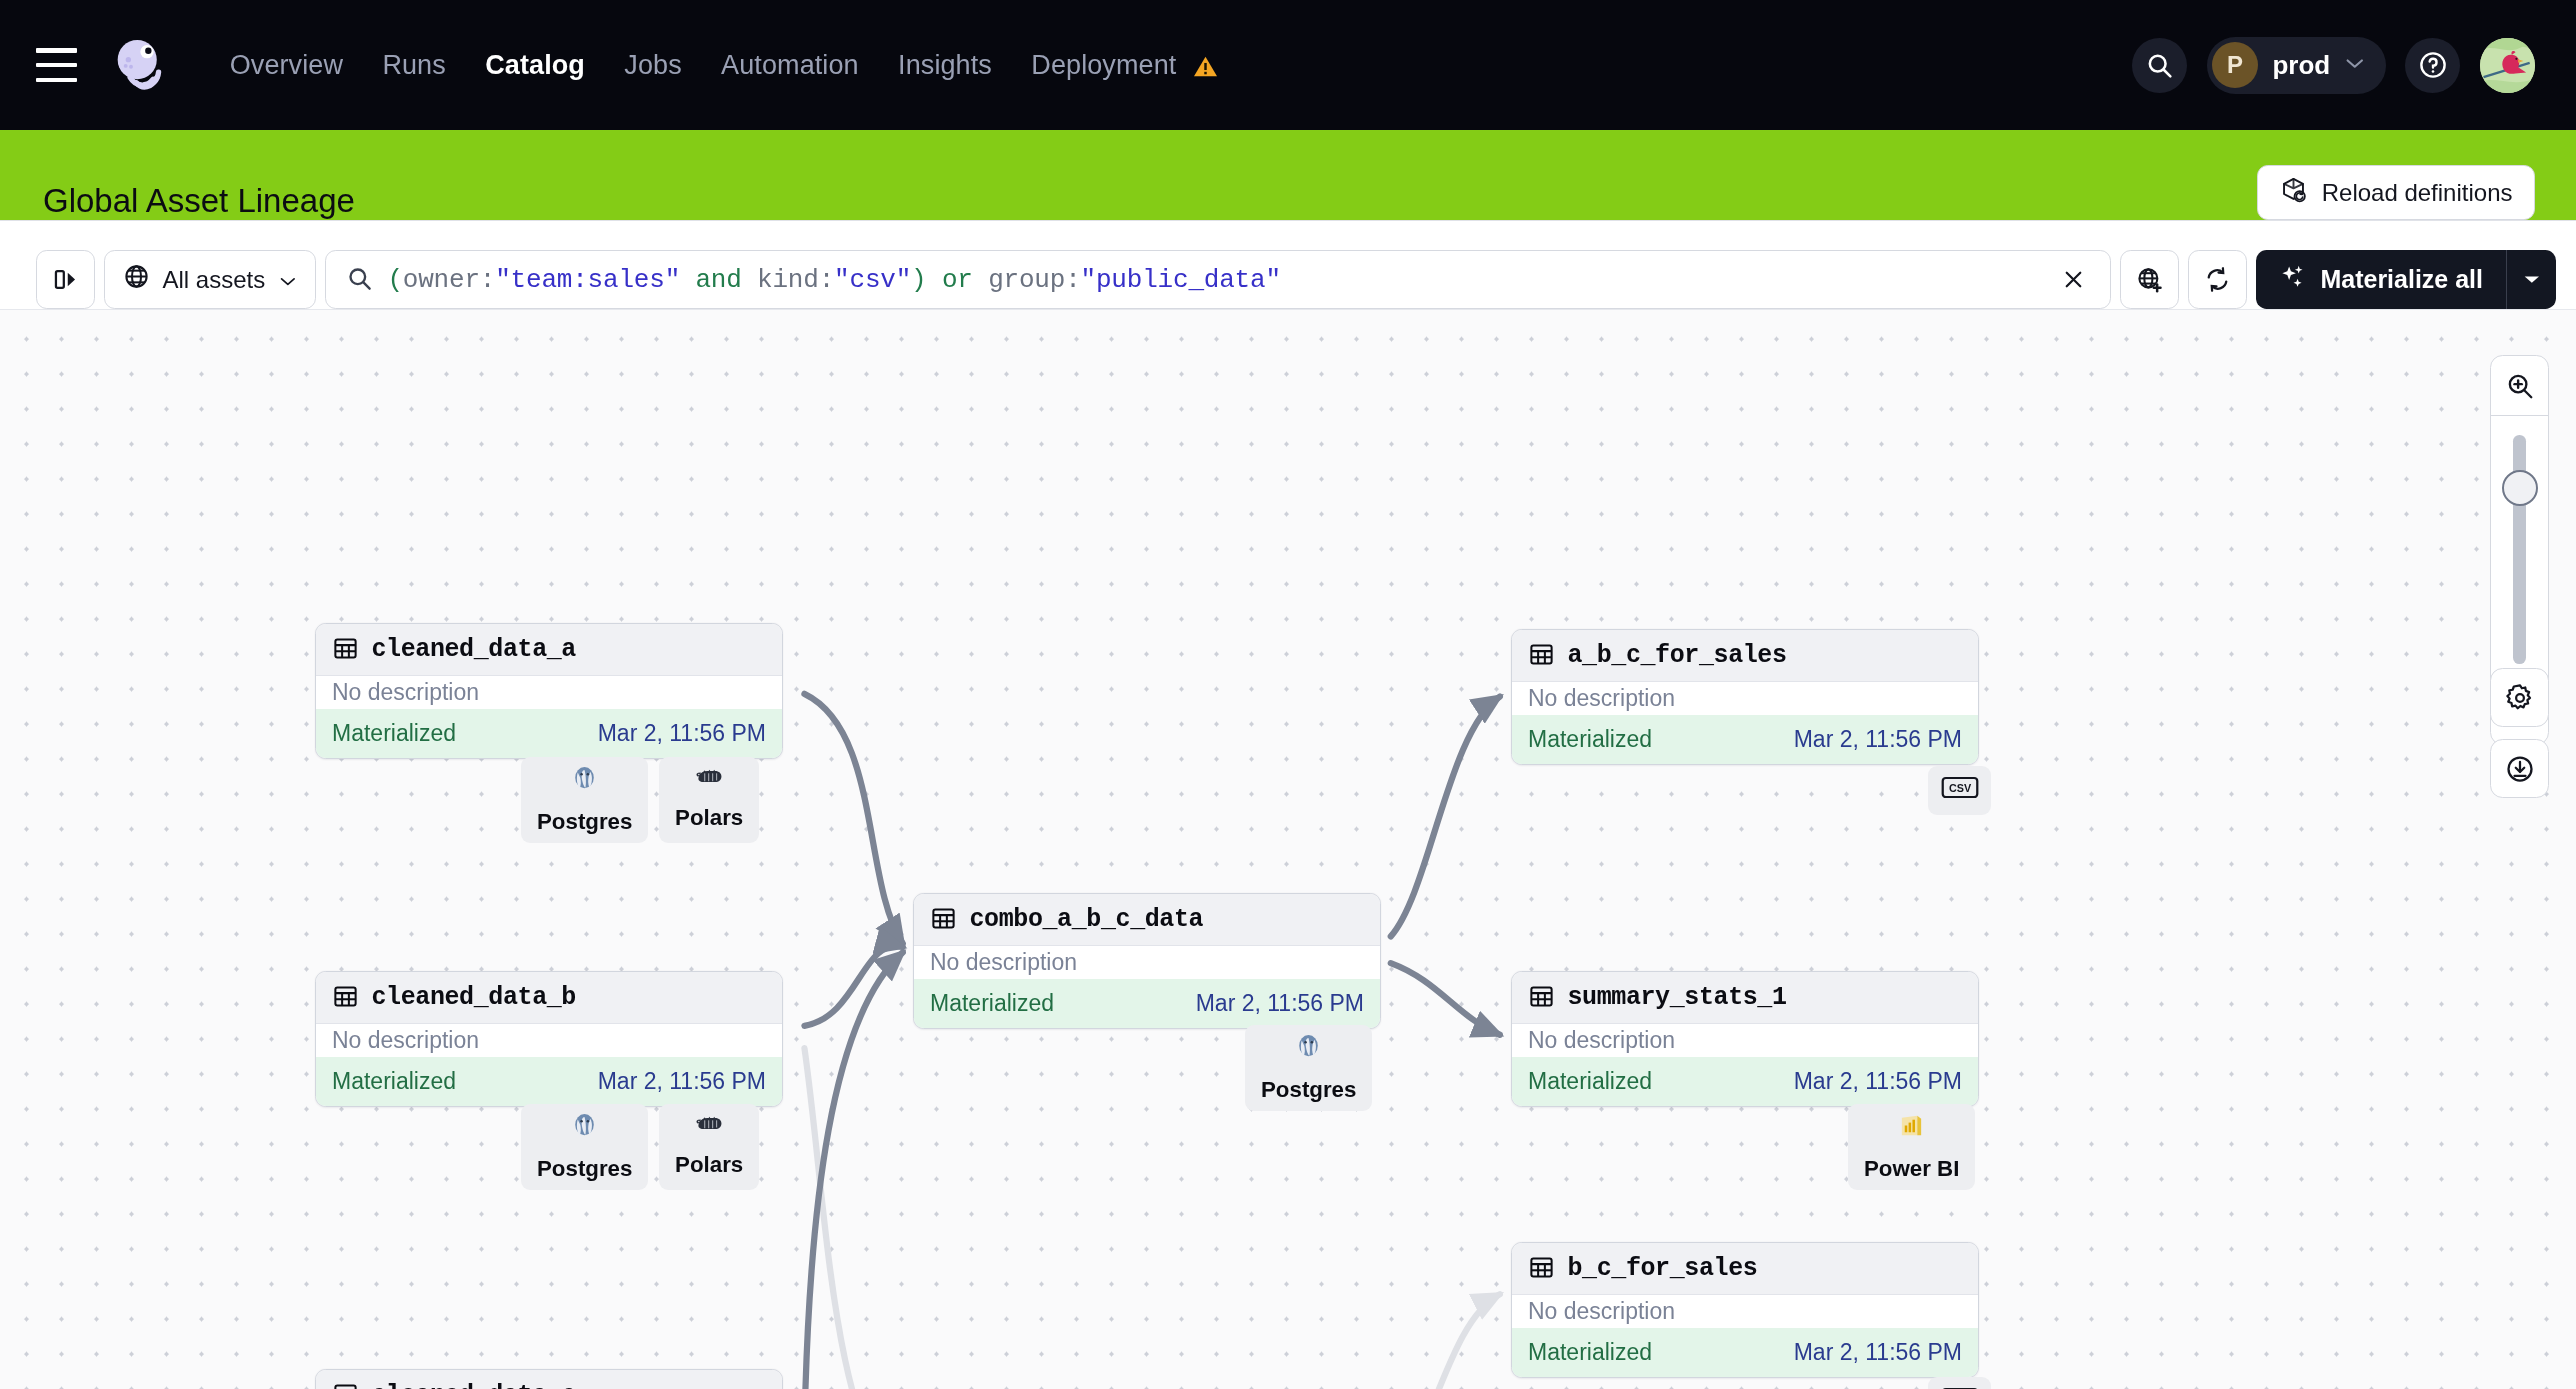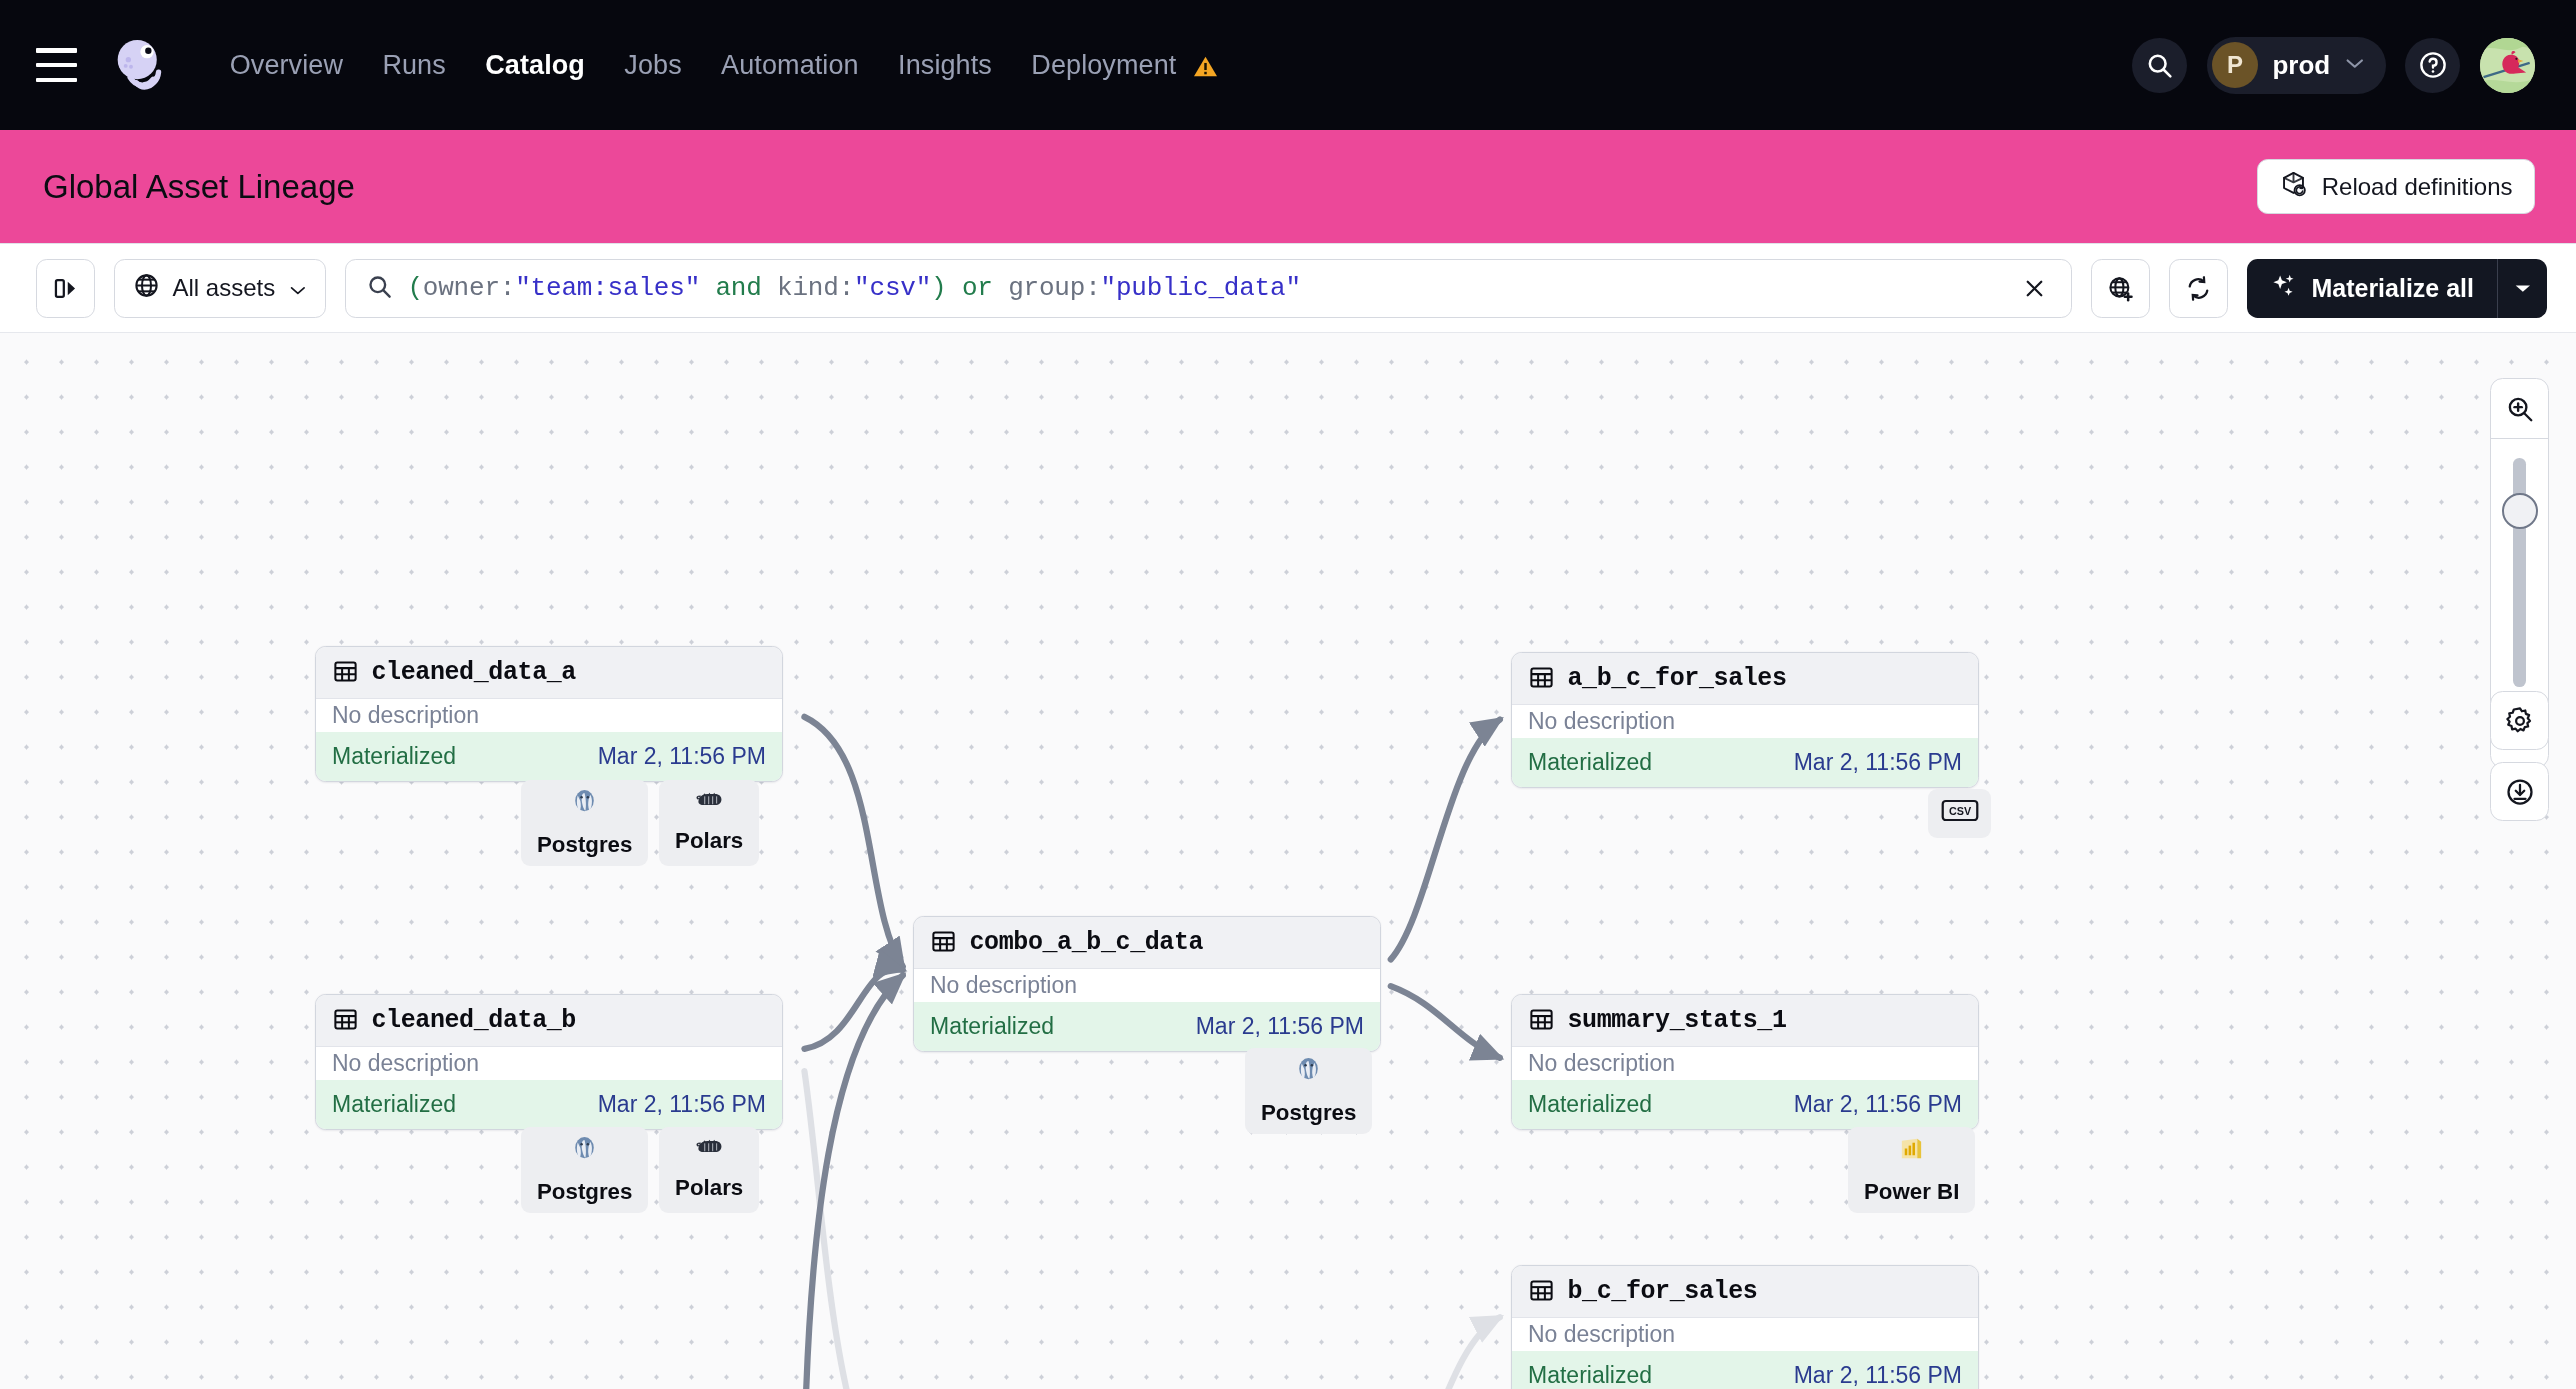--- a/index.html
+++ b/index.html
@@ -65,43 +65,43 @@
     font-size: 24px; font-weight: 600;
   }
   .deploy-label { color: #fff; font-size: 26px; font-weight: 600; }
   .user-avatar {
     width: 55px; height: 55px; border-radius: 50%;
     overflow: hidden; cursor: pointer; background: #BDD9A0;
   }
 
   
   .titlebar {
-    height: 114px;
-    background: #ec4899;
+    height: 91px;
+    background: #84cc16;
     border-bottom: 0.9px solid #E0E2E8;
-    display: flex; align-items: center;
+    display: flex; align-items: flex-end;
     padding: 0 41px 0 43px;
   }
   .page-title { font-size: 33px; color: #0B0C12; font-weight: 400; }
   .reload-btn {
     margin-left: auto;
     height: 55px; border: 0.9px solid #D6D9E0; border-radius: 10.7px;
     background: #fff;
     display: flex; align-items: center; gap: 15px;
     padding: 0 21.5px; cursor: pointer;
     font-size: 24px; color: #14161F;
   }
 
   
   .toolbar {
     height: 89px;
     background: #ffffff;
     border-bottom: 0.9px solid #E6E8ED;
-    display: flex; align-items: center;
-    padding: 0 29px 0 36px; gap: 19px;
+    display: flex; align-items: flex-end;
+    padding: 0 20px 0 36px; gap: 9px;
   }
   .icon-btn-sq {
     width: 59px; height: 59px; border: 0.9px solid #D6D9E0; border-radius: 10.7px;
     background: #fff; display: flex; align-items: center; justify-content: center;
     cursor: pointer; flex: 0 0 auto;
   }
   .allassets-btn {
     height: 59px; border: 0.9px solid #D6D9E0; border-radius: 10.7px; background: #fff;
     display: flex; align-items: center; gap: 12.5px; padding: 0 18px;
     cursor: pointer; font-size: 24px; color: #14161F; flex: 0 0 auto;

